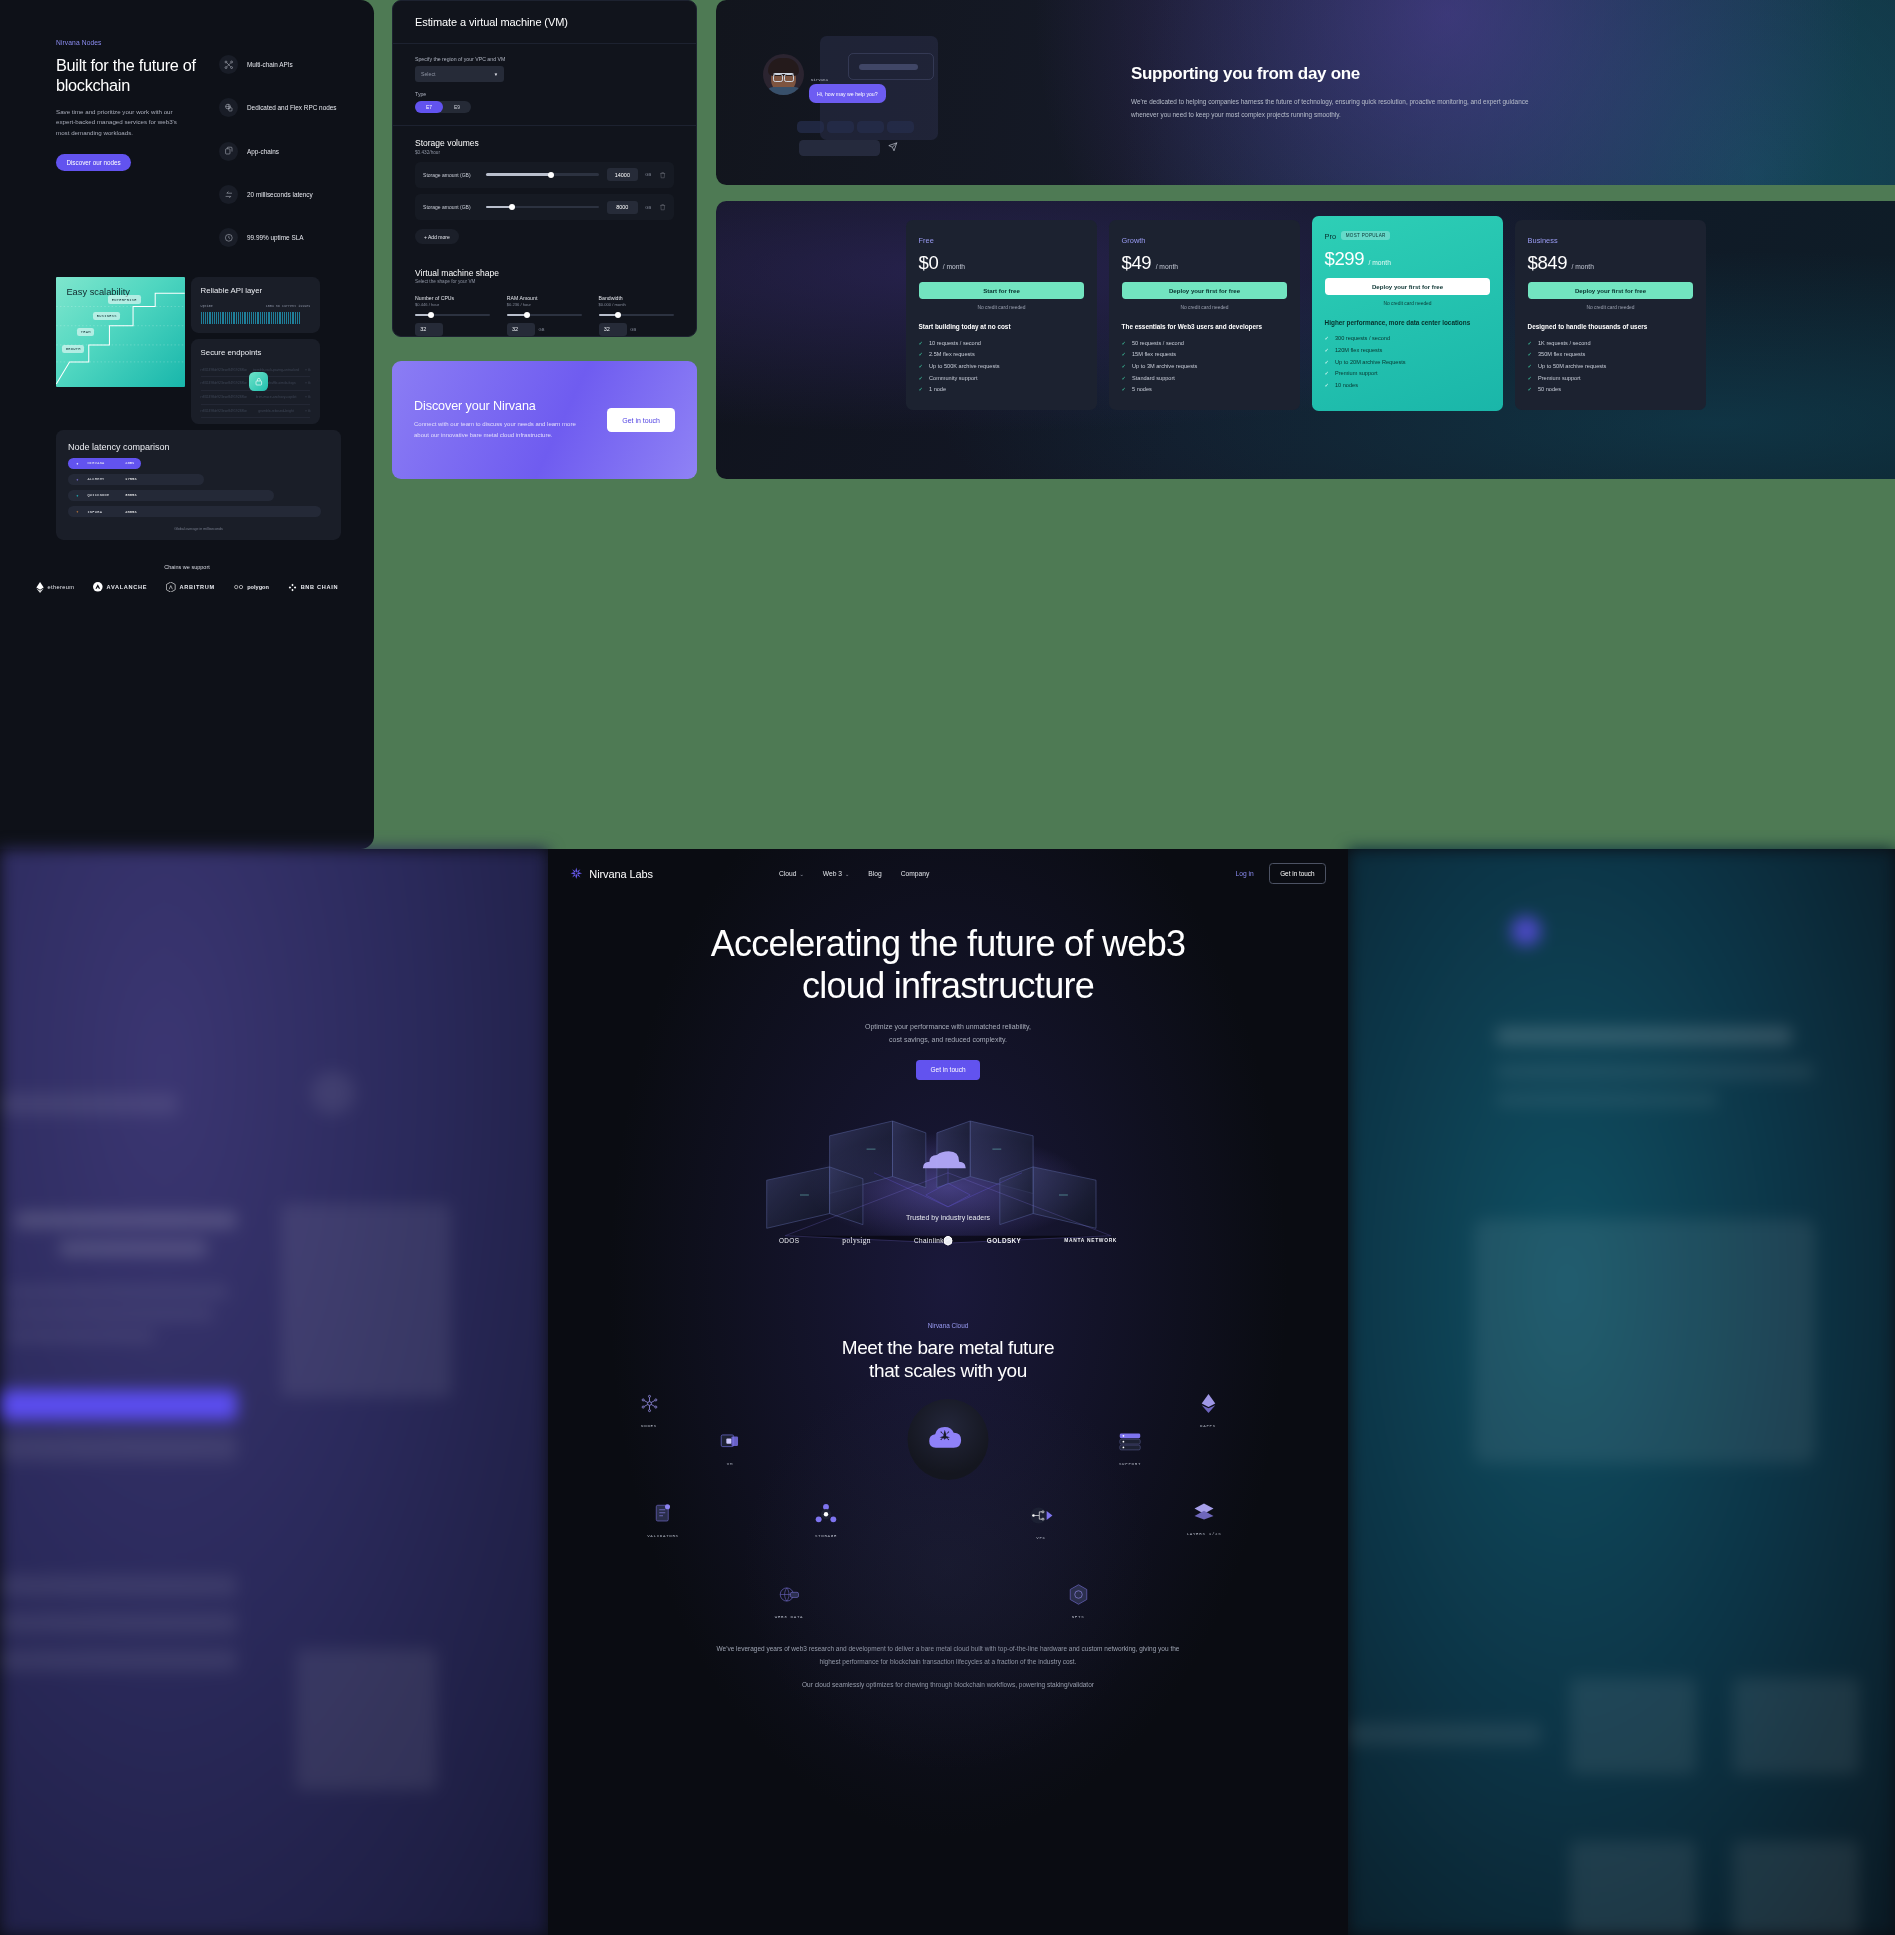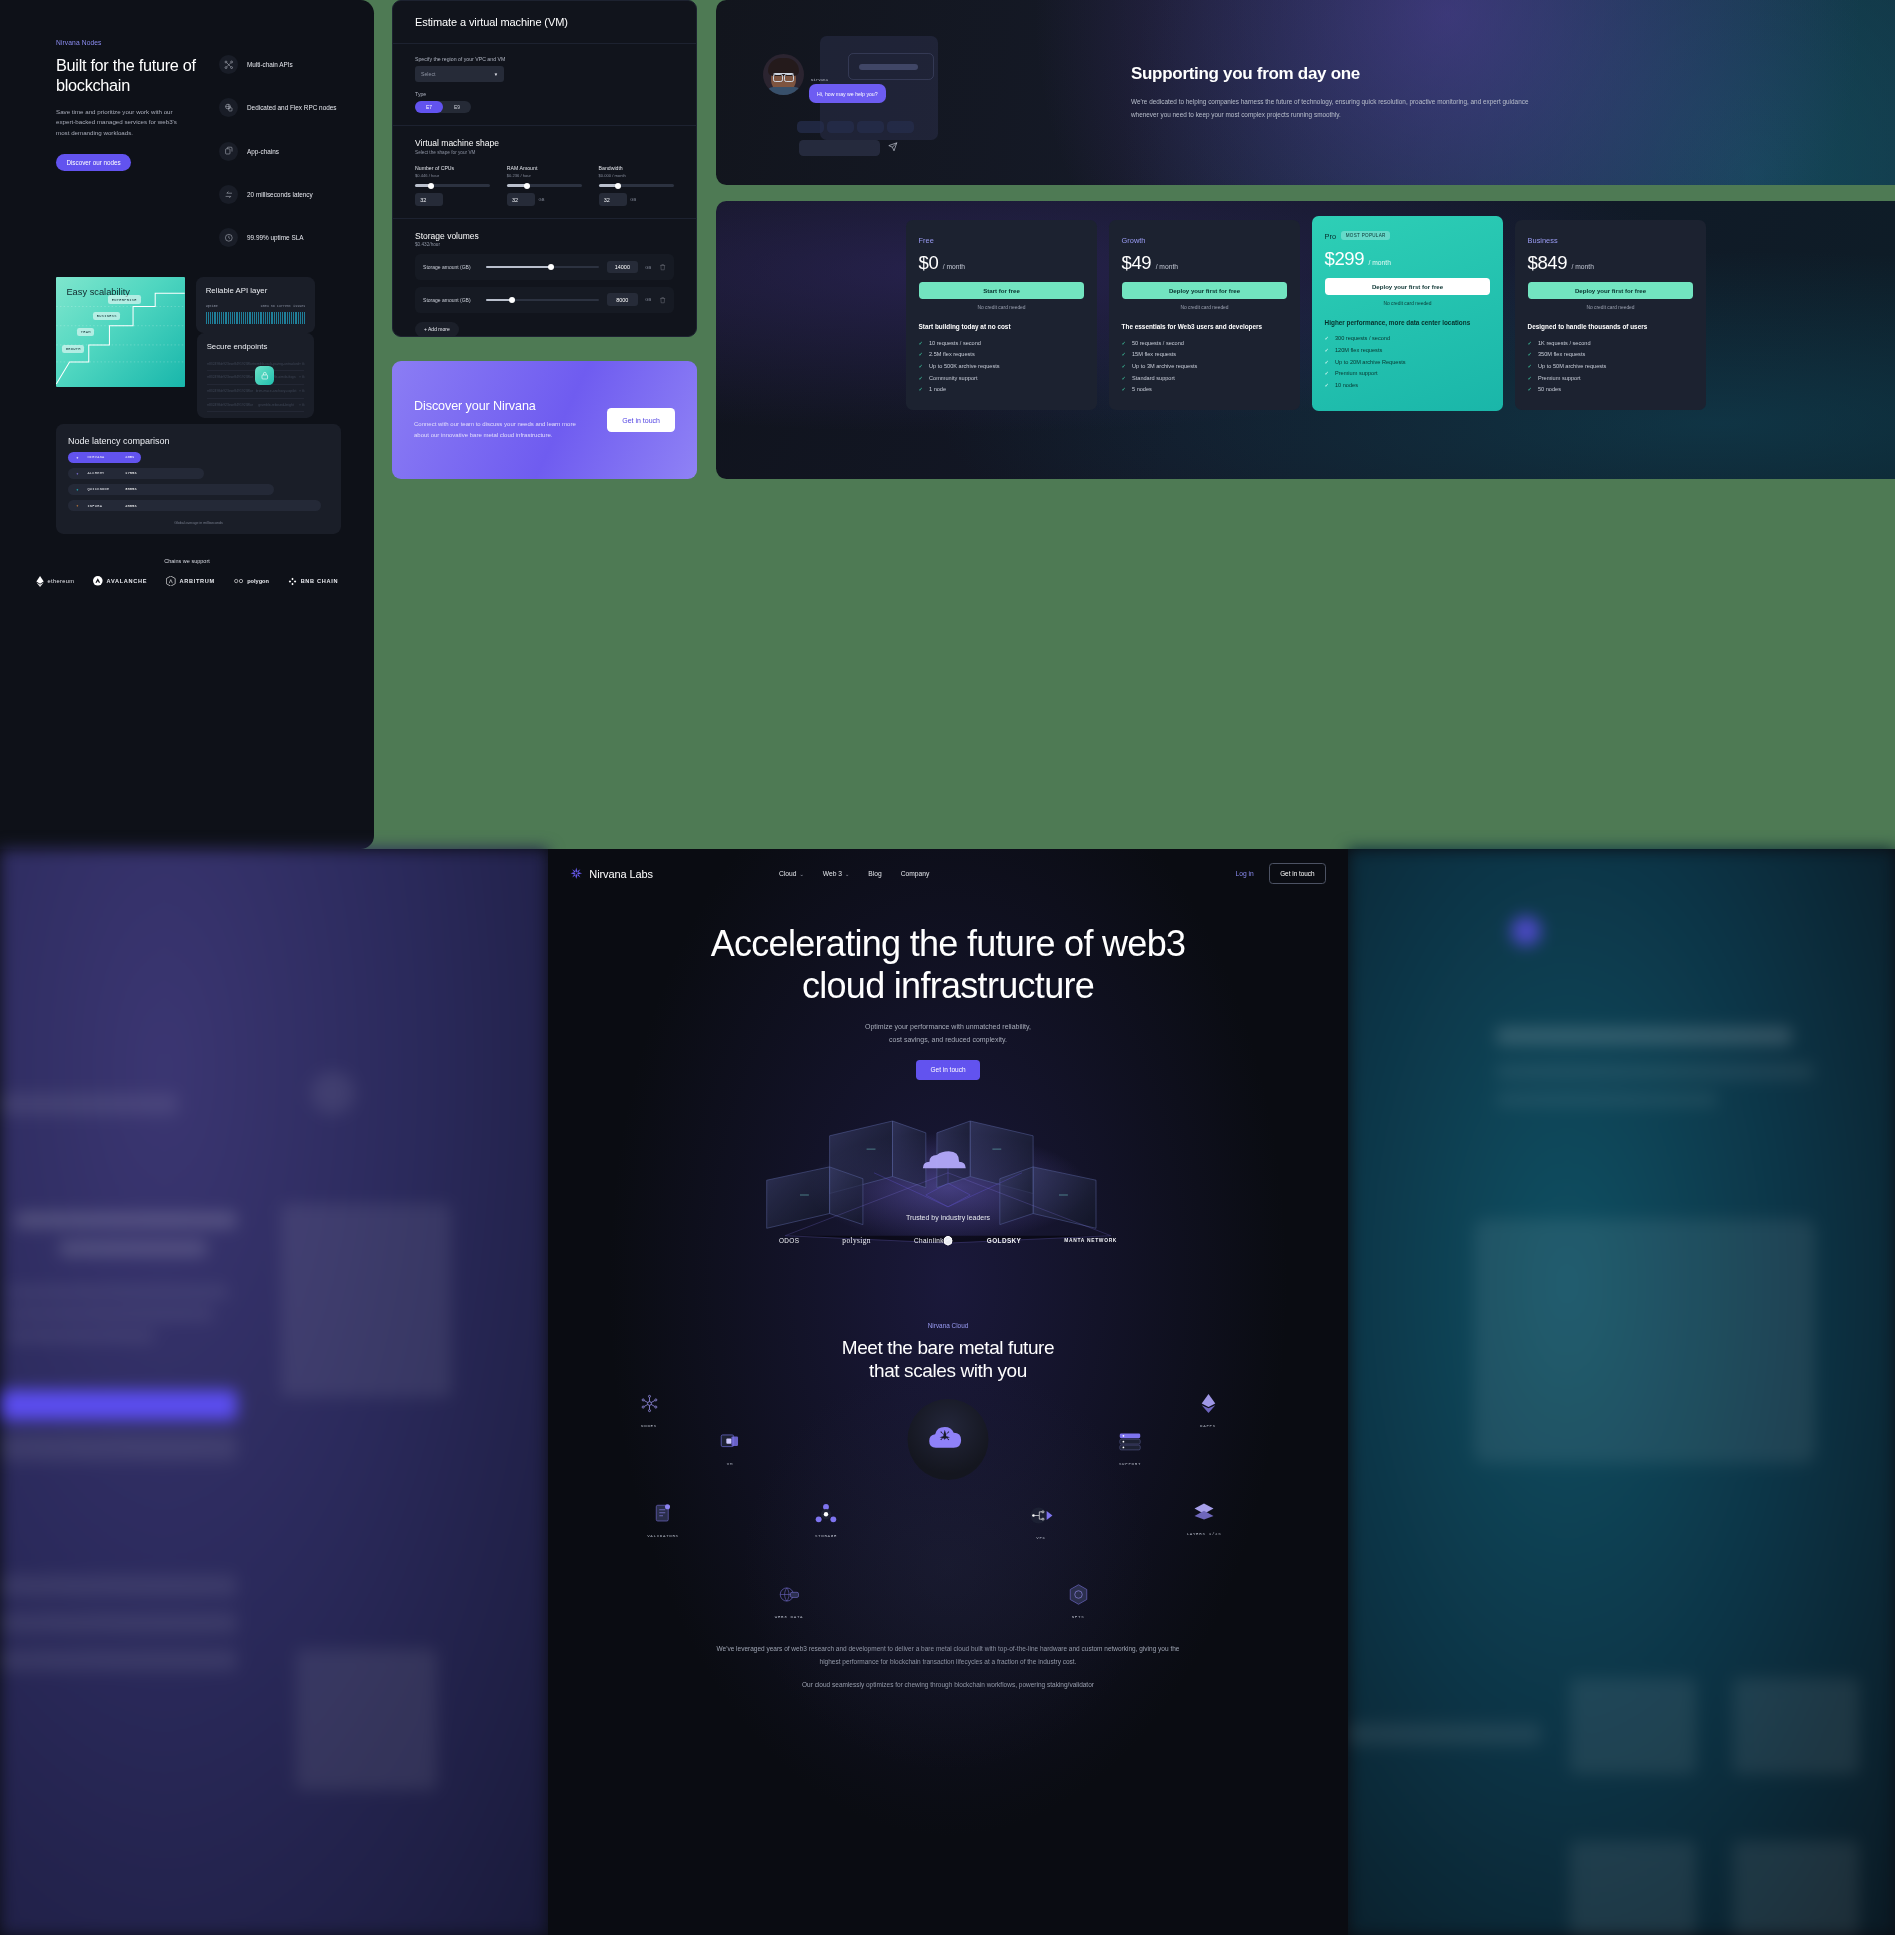--- a/index.html
+++ b/index.html
@@ -46,21 +46,21 @@
     width: 129px; height: 110px; border-radius: 1px;
     background: linear-gradient(135deg,#7fe6cd 0%, #4fd6c0 45%, #18b6ab 100%);
     position:relative; overflow:hidden;text-align:right;
   }
   .card-scale h3 { position:absolute; left:10.4px; top:10.4px; font-size:9.3px; color:#10282c; font-weight:400;}
   .scale-tag {
     position:absolute; background: rgba(255,255,255,.55); color:#0e3033;
     font-family:"Liberation Mono", monospace; font-size:3.7px; letter-spacing:0.3px;
     padding:2.2px 3.7px; border-radius:2.2px;
   }
-  .card-right-col { display:flex; flex-direction:column; width:129px;align-items:center; }
+  .card-right-col { display:flex; flex-direction:column; gap:6px; width:129px; }
   .mini-card { background:#1a1e28; border-radius:7.4px; padding:9px 9.6px; }
   .mini-card h4 { font-size:7.8px; font-weight:400; color:#eceef3; }
   .uptime-row { display:flex; justify-content:space-between; margin-top:9px; font-family:"Liberation Mono",monospace; font-size:3.4px; color:#8e95a6; }
   .bars { display:flex; gap:1px; margin-top:3.7px; }
   .bars i { display:block; width:1.2px; height:12.6px; background:#1f7f99; }
   .ep-row { display:flex; justify-content:space-between; align-items:center; font-size:3.4px; color:#3e4656; padding:4.4px 0; border-bottom:0.7px solid #232734; }
   .lock-badge {
     position:absolute; width:19px; height:19px; border-radius:5.2px;
     background:linear-gradient(135deg,#6ee3c8,#20bfae);
     display:flex; align-items:center; justify-content:center;
@@ -496,20 +496,51 @@
         <div class="vm-select">
           <span>Select</span>
           <span class="chev">▼</span>
         </div>
         <div class="vm-lbl" style="margin-top:9px">Type</div>
         <div class="seg">
           <span class="on">E7</span>
           <span class="off">E9</span>
         </div>
       </div>
+      <div class="vm-sec" style="border-bottom:none">
+        <div class="vm-h3">Storage volumes</div>
+        <div class="vm-h3s">$0.432/hour</div>
+        <div id="stor-rows">
+            <div class="stor-row">
+              <span class="stor-lbl">Storage amount (GB)</span>
+              <span class="stor-track">
+                <span class="fill" style="position: absolute; left: 0px; top: 0px; height: 2.2px; border-radius: 1.5px; background: rgb(185, 191, 204); width: 57%;"></span>
+                <span class="knob" style="position: absolute; top: -1.9px; width: 6px; height: 6px; border-radius: 50%; background: rgb(255, 255, 255); left: calc(57% - 3px);"></span>
+              </span>
+              <span class="stor-num">14000</span>
+              <span class="unit">GB</span>
+              <svg class="trash" viewBox="0 0 24 24" fill="none" stroke="#c9cdd7" stroke-width="1.6">
+                <path d="M4 7h16M9 7V4h6v3M6 7l1 14h10l1-14"></path>
+              </svg>
+            </div>
+            <div class="stor-row">
+              <span class="stor-lbl">Storage amount (GB)</span>
+              <span class="stor-track">
+                <span class="fill" style="position: absolute; left: 0px; top: 0px; height: 2.2px; border-radius: 1.5px; background: rgb(185, 191, 204); width: 23%;"></span>
+                <span class="knob" style="position: absolute; top: -1.9px; width: 6px; height: 6px; border-radius: 50%; background: rgb(255, 255, 255); left: calc(23% - 3px);"></span>
+              </span>
+              <span class="stor-num">8000</span>
+              <span class="unit">GB</span>
+              <svg class="trash" viewBox="0 0 24 24" fill="none" stroke="#c9cdd7" stroke-width="1.6">
+                <path d="M4 7h16M9 7V4h6v3M6 7l1 14h10l1-14"></path>
+              </svg>
+            </div>
+          </div>
+        <button class="addmore">+ Add more</button>
+      </div>
       <div class="vm-sec">
         <div class="vm-h3">Virtual machine shape</div>
         <div class="vm-h3s">Select the shape for your VM</div>
         <div class="shape-grid" id="shape-grid">
             <div class="shape-col">
               <div class="shape-t">Number of CPUs</div>
               <div class="shape-p">$0.446 / hour</div>
               <div class="track">
                 <span class="fill" style="width: 21%;"></span>
                 <span class="knob" style="left: calc(21% - 3px);"></span>
@@ -537,51 +568,20 @@
               <div class="track">
                 <span class="fill" style="width: 26%;"></span>
                 <span class="knob" style="left: calc(26% - 3px);"></span>
               </div>
               <div class="numrow">
                 <div class="numbox">32</div>
                 <span class="unit">GB</span>
               </div>
             </div>
           </div>
-      </div>
-      <div class="vm-sec" style="border-bottom:none">
-        <div class="vm-h3">Storage volumes</div>
-        <div class="vm-h3s">$0.432/hour</div>
-        <div id="stor-rows">
-            <div class="stor-row">
-              <span class="stor-lbl">Storage amount (GB)</span>
-              <span class="stor-track">
-                <span class="fill" style="position: absolute; left: 0px; top: 0px; height: 2.2px; border-radius: 1.5px; background: rgb(185, 191, 204); width: 57%;"></span>
-                <span class="knob" style="position: absolute; top: -1.9px; width: 6px; height: 6px; border-radius: 50%; background: rgb(255, 255, 255); left: calc(57% - 3px);"></span>
-              </span>
-              <span class="stor-num">14000</span>
-              <span class="unit">GB</span>
-              <svg class="trash" viewBox="0 0 24 24" fill="none" stroke="#c9cdd7" stroke-width="1.6">
-                <path d="M4 7h16M9 7V4h6v3M6 7l1 14h10l1-14"></path>
-              </svg>
-            </div>
-            <div class="stor-row">
-              <span class="stor-lbl">Storage amount (GB)</span>
-              <span class="stor-track">
-                <span class="fill" style="position: absolute; left: 0px; top: 0px; height: 2.2px; border-radius: 1.5px; background: rgb(185, 191, 204); width: 23%;"></span>
-                <span class="knob" style="position: absolute; top: -1.9px; width: 6px; height: 6px; border-radius: 50%; background: rgb(255, 255, 255); left: calc(23% - 3px);"></span>
-              </span>
-              <span class="stor-num">8000</span>
-              <span class="unit">GB</span>
-              <svg class="trash" viewBox="0 0 24 24" fill="none" stroke="#c9cdd7" stroke-width="1.6">
-                <path d="M4 7h16M9 7V4h6v3M6 7l1 14h10l1-14"></path>
-              </svg>
-            </div>
-          </div>
-        <button class="addmore">+ Add more</button>
       </div>
 
     </section>
 
     <section class="panel-cta">
       <div>
         <div class="cta-h">Discover your Nirvana</div>
         <div class="cta-p">Connect with our team to discuss your needs and learn more about our innovative bare metal cloud infrastructure.</div>
       </div>
       <button class="btn-white">Get in touch</button>

